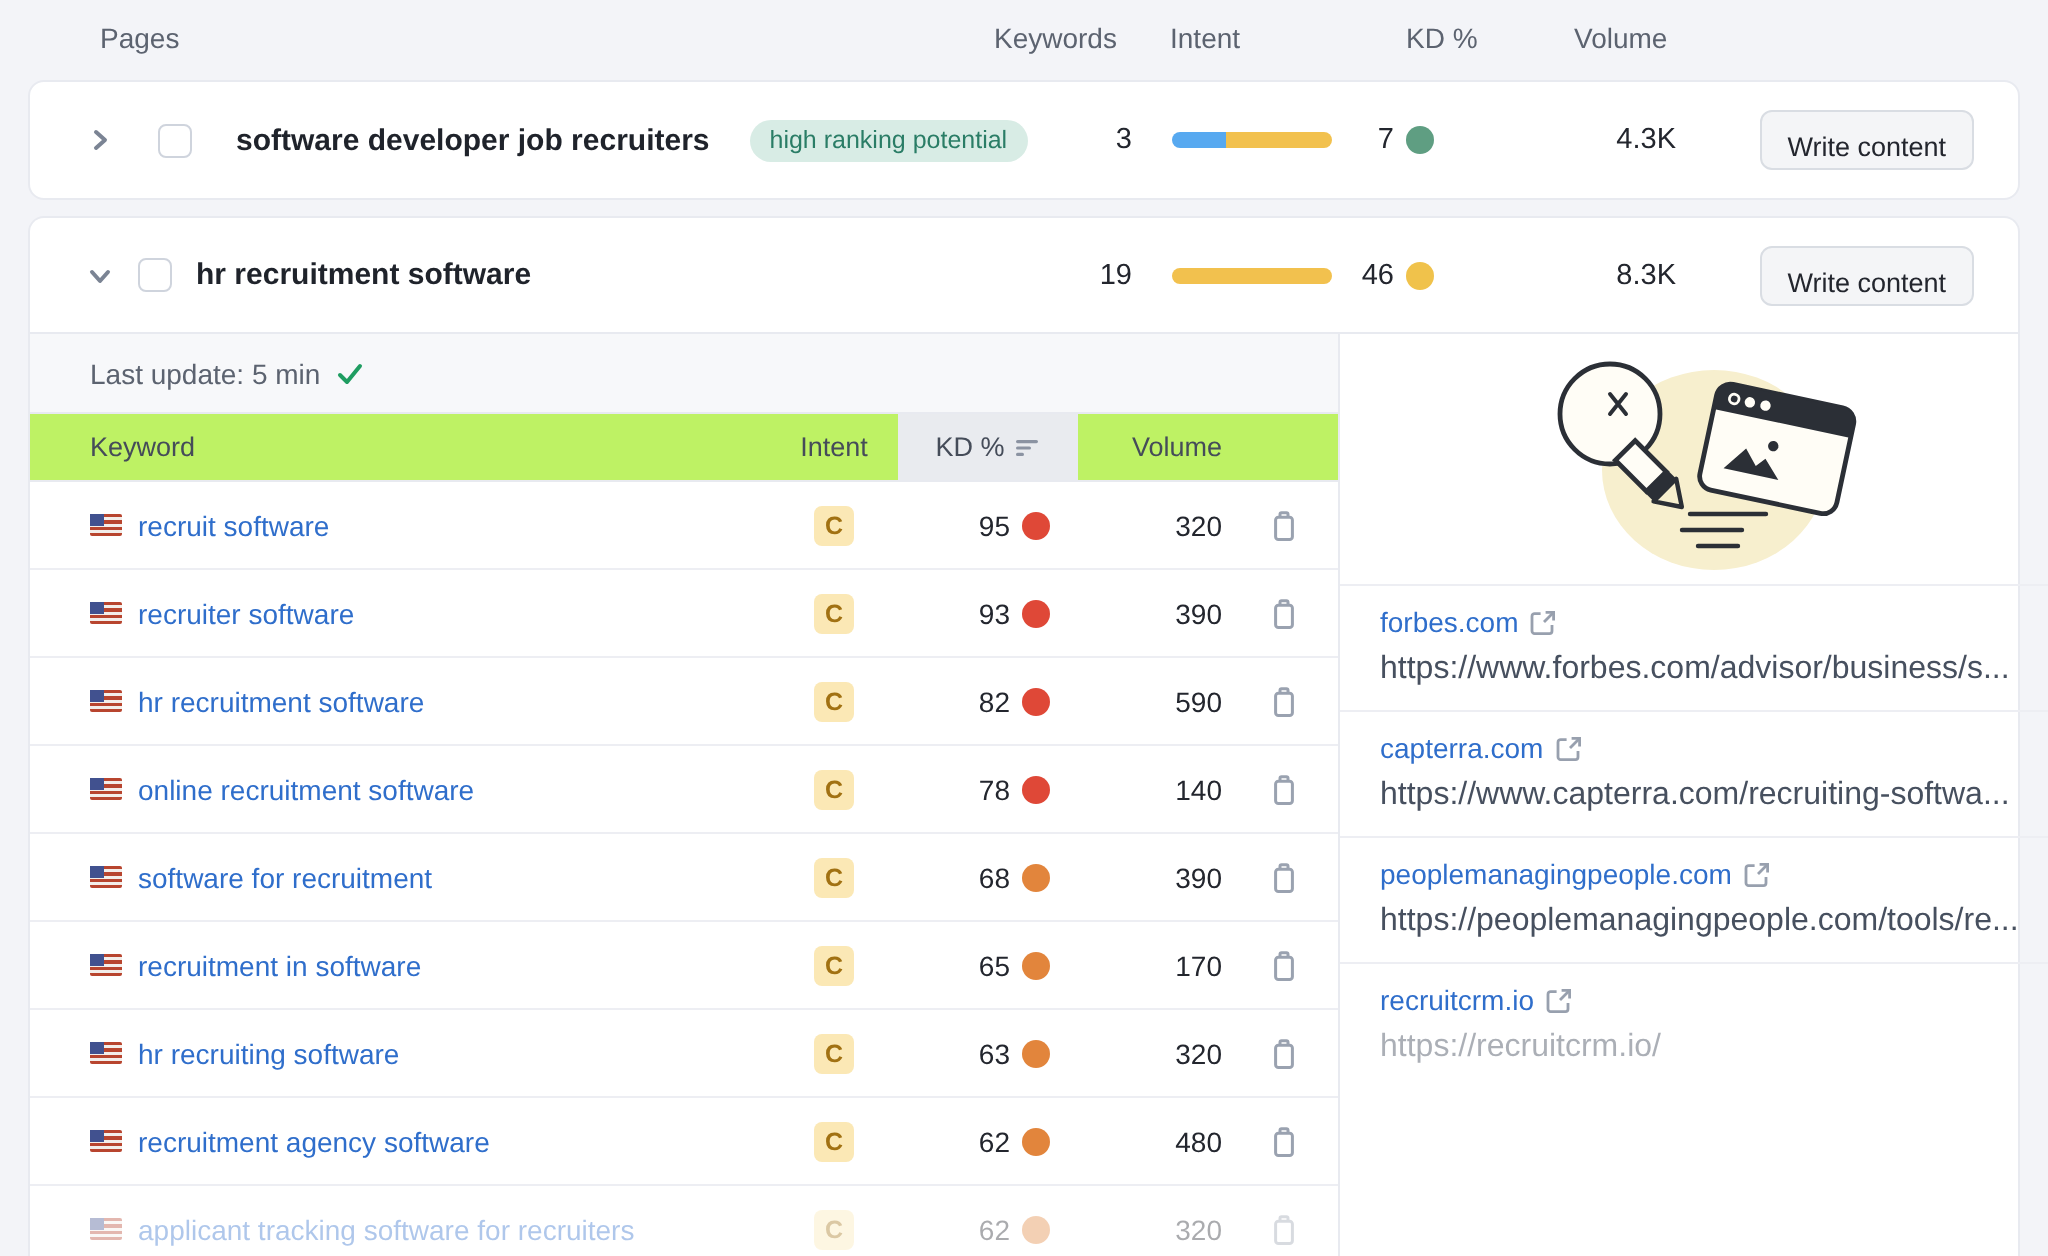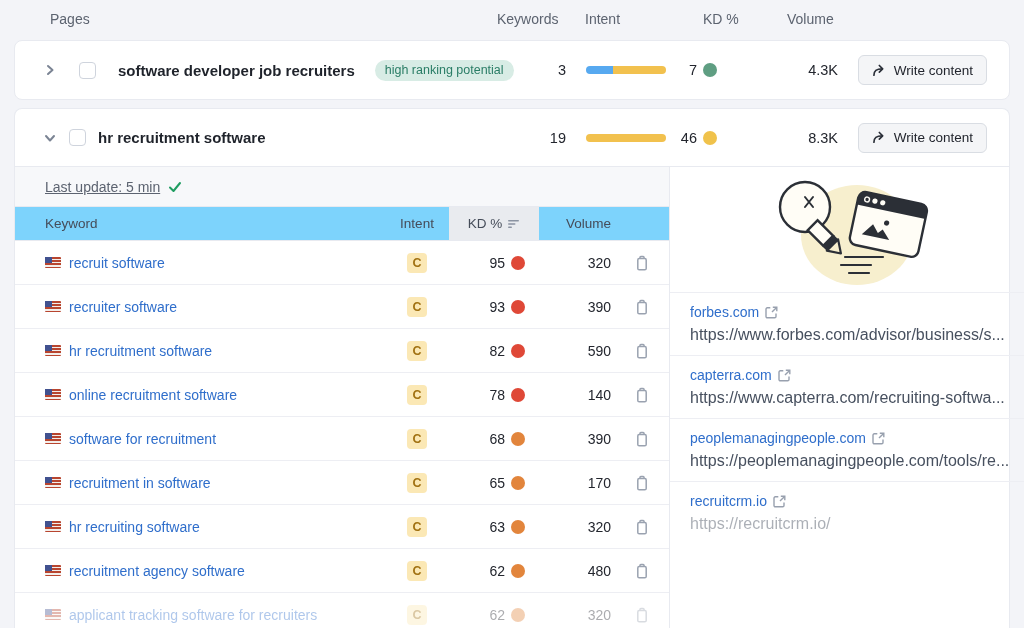--- a/index.html
+++ b/index.html
@@ -31,30 +31,30 @@
   .rank-badge { margin-left:10px; font-size:12.5px; padding:3px 10px 4px; border-radius:999px; background:#d8ece5; color:#2a7d66; }
 
   
   .m-kw  { position:absolute; left:486px; width:65px; text-align:right; font-size:14.5px; }
   .m-bar { position:absolute; left:571px; top:50%; margin-top:-4px; width:80px; height:8px; border-radius:4px; overflow:hidden; display:flex; }
   .m-bar i { display:block; height:100%; }
   .m-kd  { position:absolute; left:646px; width:56px; text-align:right; font-size:14.5px; display:flex; justify-content:flex-end; align-items:center; }
   .kd-dot { width:14px; height:14px; border-radius:50%; margin-left:6px; flex:none; }
   .m-vol { position:absolute; left:746px; width:77px; text-align:right; font-size:14.5px; }
   .m-btn { position:absolute; right:22px; top:50%; transform:translateY(-50%); height:30px; display:flex; align-items:center; gap:7px;
-           background:#f4f5f7; border:1px solid #d9dde3; border-radius:6px; padding:3px 13px; font-size:13.5px; color:#23262e; cursor:pointer; }
+           background:#f4f5f7; border:1px solid #d9dde3; border-radius:6px; padding:3px 13px; font-size:13.5px; color:#23262e; cursor:pointer;flex-direction:column; }
 
   
   .card2-body { display:flex; align-items:stretch; }
   .left-pane { width:654px; flex:none; }
   .right-pane { flex:1; border-left:1px solid #e8eaf0; min-height:463px; }
 
-  .update-bar { height:40px; background:#f7f8fa; border-bottom:1px solid #e8eaf0; display:flex; align-items:center; padding-left:30px; font-size:14px; color:#5c6370; gap:8px;text-decoration:underline; }
-
-  .kw-head { height:34px; background:#7dd3fc; border-bottom:1px solid #e8eaf0; display:flex; align-items:stretch; font-size:13.5px; color:#454c59; }
+  .update-bar { height:40px; background:#f7f8fa; border-bottom:1px solid #e8eaf0; display:flex; align-items:center; padding-left:30px; font-size:14px; color:#5c6370; gap:8px; }
+
+  .kw-head { height:34px; background:#bef264; border-bottom:1px solid #e8eaf0; display:flex; align-items:stretch; font-size:13.5px; color:#454c59; }
   .kw-head > div { display:flex; align-items:center; }
   .kw-row { height:44px; border-bottom:1px solid #edeef3; display:flex; align-items:center; font-size:14px; }
   .kw-row.faded { opacity:.38; }
 
   .c-key { flex:1; padding-left:30px; display:flex; align-items:center; gap:8px; min-width:0; }
   .c-int { width:64px; justify-content:center; display:flex; }
   .c-kd  { width:90px; display:flex; justify-content:flex-end; align-items:center; padding-right:14px; }
   .c-vol { width:76px; text-align:right; justify-content:flex-end; display:flex; padding-right:4px; }
   .c-del { width:54px; display:flex; justify-content:center; }
   .kw-head .c-kd { background:#e9ebef; justify-content:center; gap:6px; padding-right:0; }

